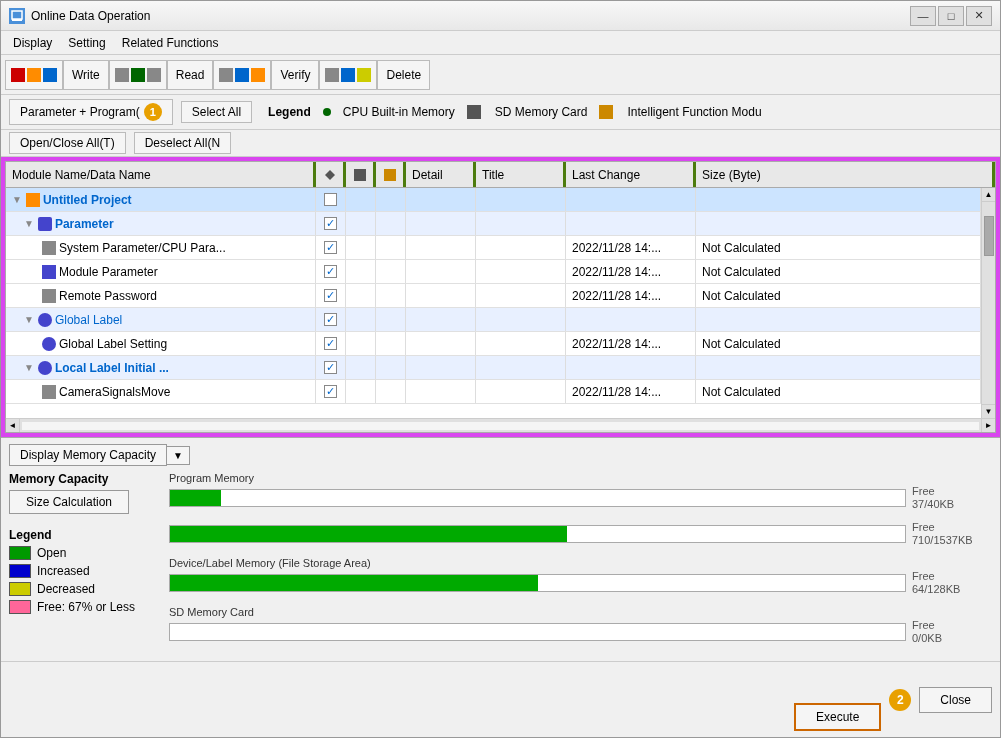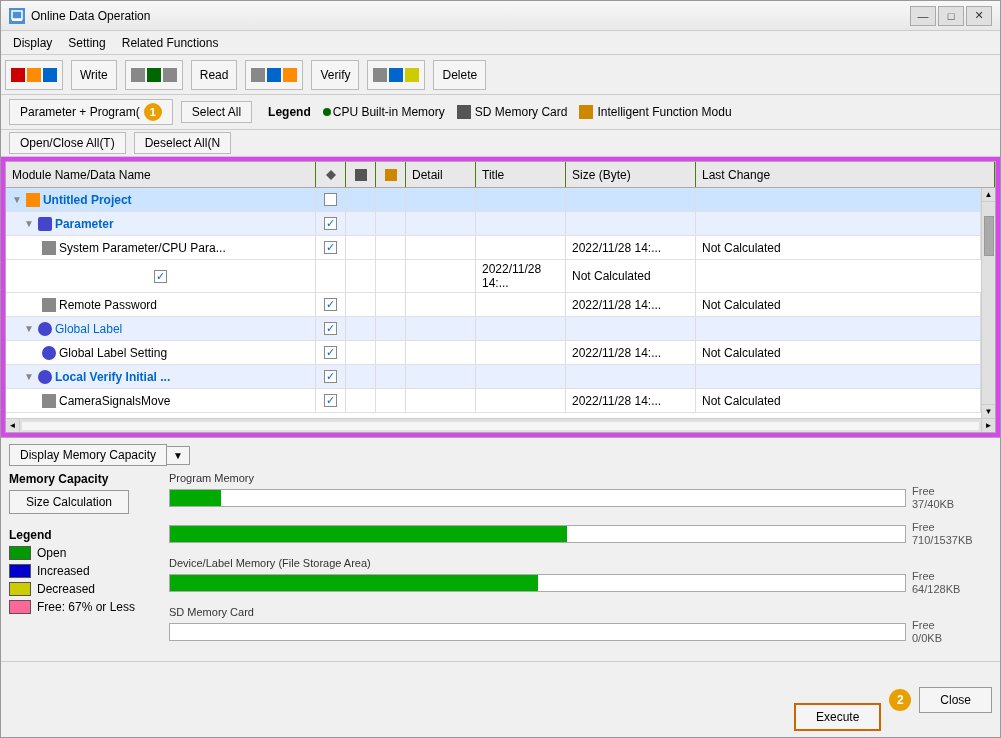--- a/index.html
+++ b/index.html
@@ -75,21 +75,21 @@
       font-size: 12px;
       color: #000;
     }
     .toolbar {
       background: #f0f0f0;
       height: 40px;
       display: flex;
       align-items: center;
       border-bottom: 1px solid #ccc;
       padding: 0 4px;
-      gap: 8px;
+      gap: 0;
     }
     .toolbar-btn {
       display: flex;
       align-items: center;
       gap: 3px;
       padding: 3px 8px;
       background: #f5f5f5;
       border: 1px solid #bbb;
       cursor: pointer;
       font-size: 12px;
@@ -169,21 +169,21 @@
     .legend-bar {
       display: flex;
       align-items: center;
       gap: 12px;
       padding: 0 8px;
       font-size: 12px;
     }
     .legend-item {
       display: flex;
       align-items: center;
-      gap: 2px;
+      gap: 12px;
       justify-content: center;
     }
     .legend-dot {
       width: 8px;
       height: 8px;
       border-radius: 50%;
     }
     .legend-dot-green { background: #006600; }
     .main-content {
       flex: 1;
@@ -202,21 +202,21 @@
     }
     .table-header {
       display: grid;
       grid-template-columns: 310px 30px 30px 30px 70px 90px 130px 1fr;
       background: #e8e8e8;
       border-bottom: 1px solid #aaa;
       min-height: 26px;
     }
     .th {
       padding: 3px 6px;
-      border-right: 1px solid #4d7c0f;
+      border-right: 3px solid #4d7c0f;
       font-size: 12px;
       display: flex;
       align-items: center;
       font-weight: normal;
     }
     .table-body {
       flex: 1;
       overflow-y: auto;
       overflow-x: auto;
     }
@@ -504,24 +504,24 @@
         <div class="th" style="justify-content:center;">
           <div style="width:12px;height:12px;background:#cc8800;"></div>
         </div>
         <div class="th">
             <span>Detail</span>
           </div>
         <div class="th">
             <span>Title</span>
           </div>
         <div class="th">
+            <span>Last Change</span>
+          </div>
+        <div class="th">
             <span>Size (Byte)</span>
-          </div>
-        <div class="th">
-            <span>Last Change</span>
           </div>
       </div>
       <div class="table-area">
         <div class="table-body">
 
           <div class="table-row selected">
             <div class="td">
               <span style="margin-right:4px; color:#888; font-size:10px;">▼</span>
               <span style="width:14px;height:14px;background:#ff8c00;display:inline-block;margin-right:3px;vertical-align:middle;"></span>
               <span style="color:#0066cc; font-weight:bold;">Untitled Project</span>
@@ -564,20 +564,24 @@
             </div>
             <div class="td"></div>
             <div class="td"></div>
             <div class="td"></div>
             <div class="td"></div>
             <div class="td">2022/11/28 14:...</div>
             <div class="td">Not Calculated</div>
           </div>
 
           <div class="table-row">
+            <div class="td indent2">
+              <span style="width:14px;height:14px;background:#4444cc;display:inline-block;margin-right:3px;vertical-align:middle;"></span>
+              <span>Module Parameter</span>
+            </div>
             <div class="td" style="justify-content:center;">
               <div class="checkbox checked"></div>
             </div>
             <div class="td"></div>
             <div class="td"></div>
             <div class="td"></div>
             <div class="td"></div>
             <div class="td">2022/11/28 14:...</div>
             <div class="td">Not Calculated</div>
           </div>
@@ -628,21 +632,21 @@
             <div class="td"></div>
             <div class="td"></div>
             <div class="td">2022/11/28 14:...</div>
             <div class="td">Not Calculated</div>
           </div>
 
           <div class="table-row" style="background:#e8f0ff;">
             <div class="td indent1">
               <span style="margin-right:4px; color:#888; font-size:10px;">▼</span>
               <span style="width:14px;height:14px;background:#4444cc;border-radius:50%;display:inline-block;margin-right:3px;vertical-align:middle;"></span>
-              <span style="color:#0066cc; font-weight:bold;">Local Verify Initial ...</span>
+              <span style="color:#0066cc; font-weight:bold;">Local Label Initial ...</span>
             </div>
             <div class="td" style="justify-content:center;">
               <div class="checkbox checked"></div>
             </div>
             <div class="td"></div>
             <div class="td"></div>
             <div class="td"></div>
             <div class="td"></div>
             <div class="td"></div>
             <div class="td"></div>

